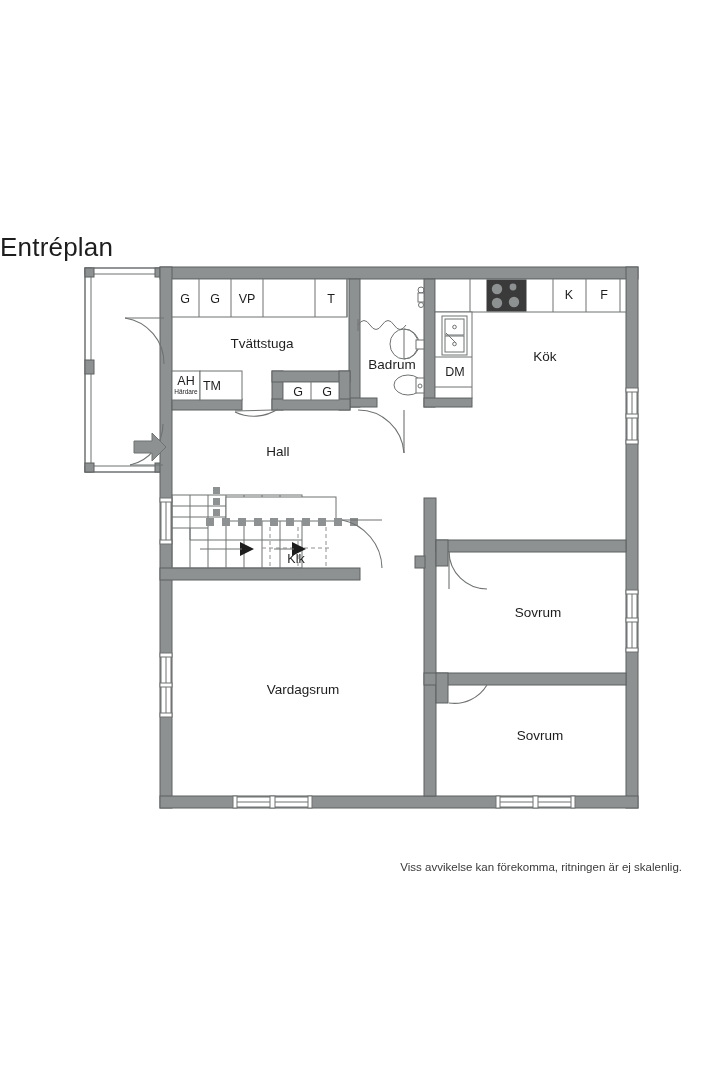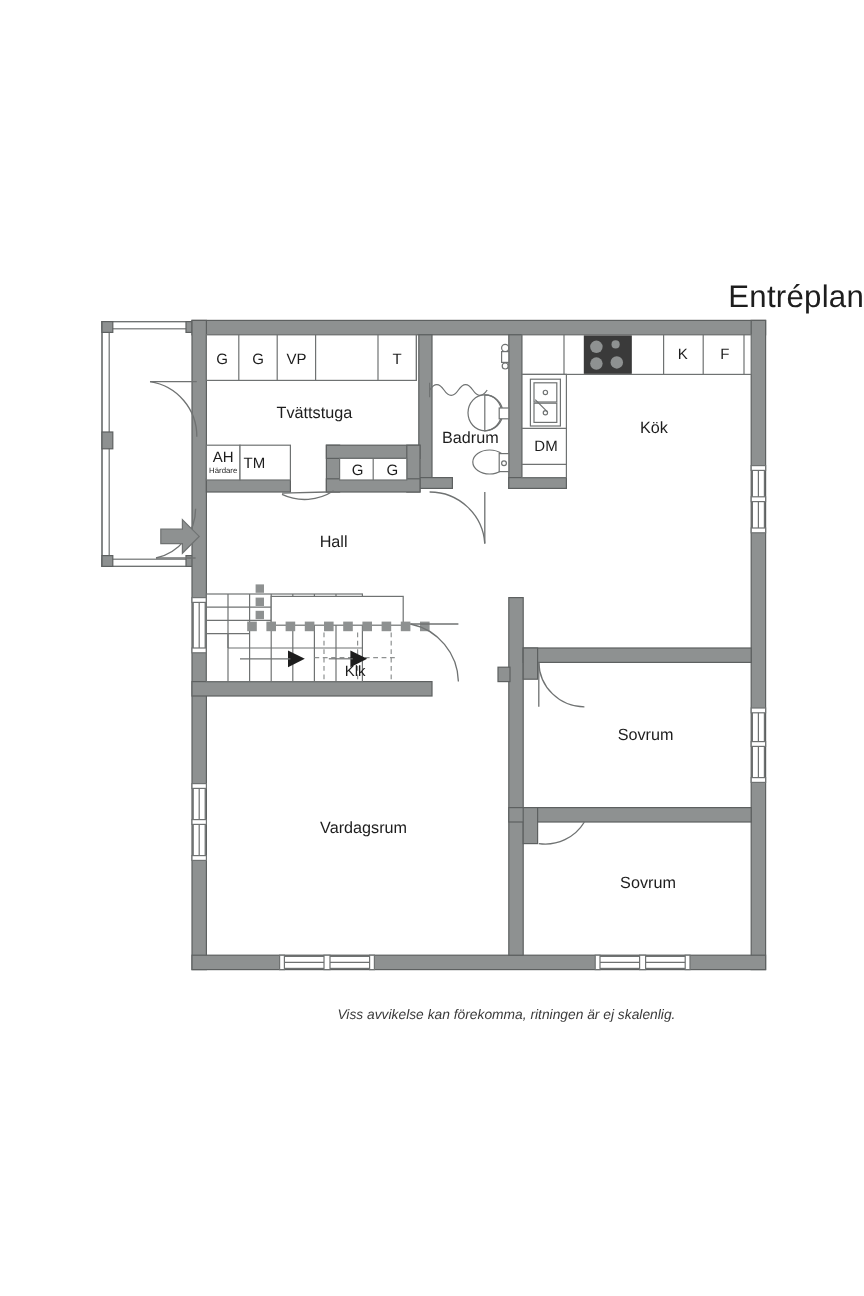--- a/index.html
+++ b/index.html
@@ -1,24 +1,24 @@
 <!DOCTYPE html>
 <html><head>
 <meta charset="utf-8">
 <style>
   html,body{margin:0;padding:0;background:#ffffff;}
   body{width:720px;height:1080px;font-family:"Liberation Sans",sans-serif;color:#222;}
   #stage{position:relative;width:720px;height:1080px;overflow:hidden;background:#fff;}
   #plan-title{
-    position:absolute;left:0;top:232px;width:720px;text-align:right;
+    position:absolute;left:0;top:232px;width:720px;text-align:left;
     font-size:26px;font-weight:400;color:#1d1d1d;letter-spacing:.2px;
   }
   #disclaimer{
-    position:absolute;left:162px;top:840px;width:520px;text-align:center;
-    font-size:11.5px;color:#3a3a3a;font-family:"Liberation Sans",sans-serif;font-style:italic;
+    position:absolute;left:162px;top:861px;width:520px;text-align:right;
+    font-size:11.5px;color:#3a3a3a;font-family:"Liberation Sans",sans-serif;
   }
   svg#floorplan{position:absolute;left:0;top:0;width:720px;height:1080px;}
   .rlabel{font-family:"Liberation Sans",sans-serif;font-size:13.5px;fill:#1d1d1d;text-anchor:middle;}
   .clabel{font-family:"Liberation Sans",sans-serif;font-size:12.5px;fill:#1d1d1d;text-anchor:middle;}
   .clabel.tiny{font-size:6.5px;}
   .clabel.klk{font-size:12.5px;}
 </style>
 </head>
 <body>
 

